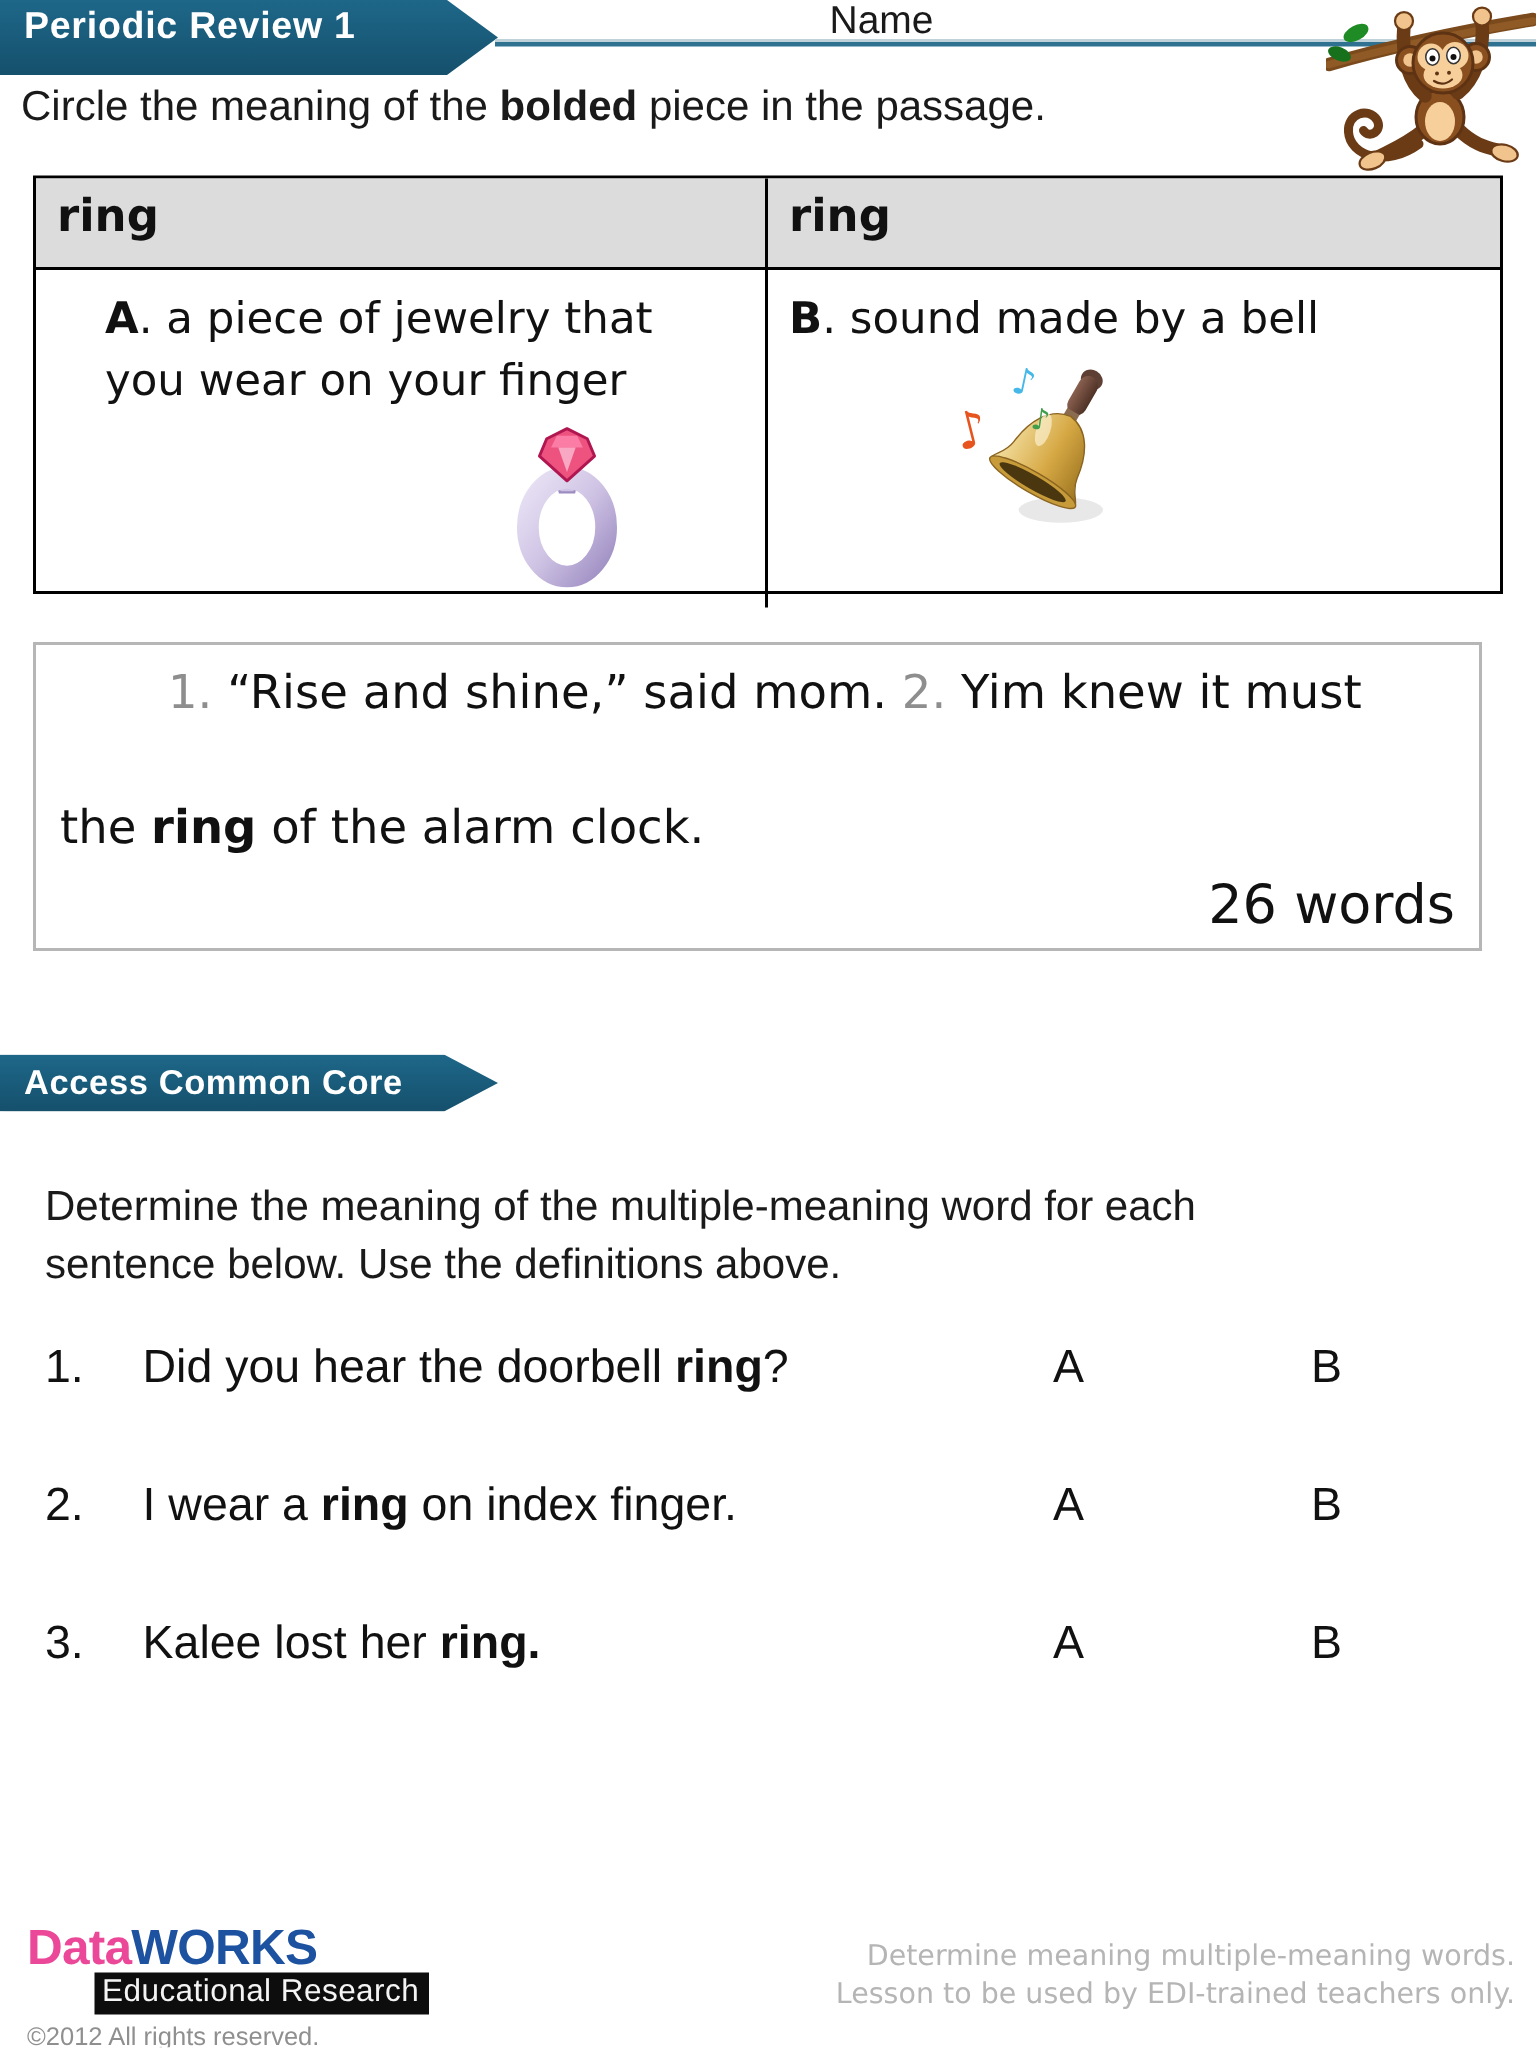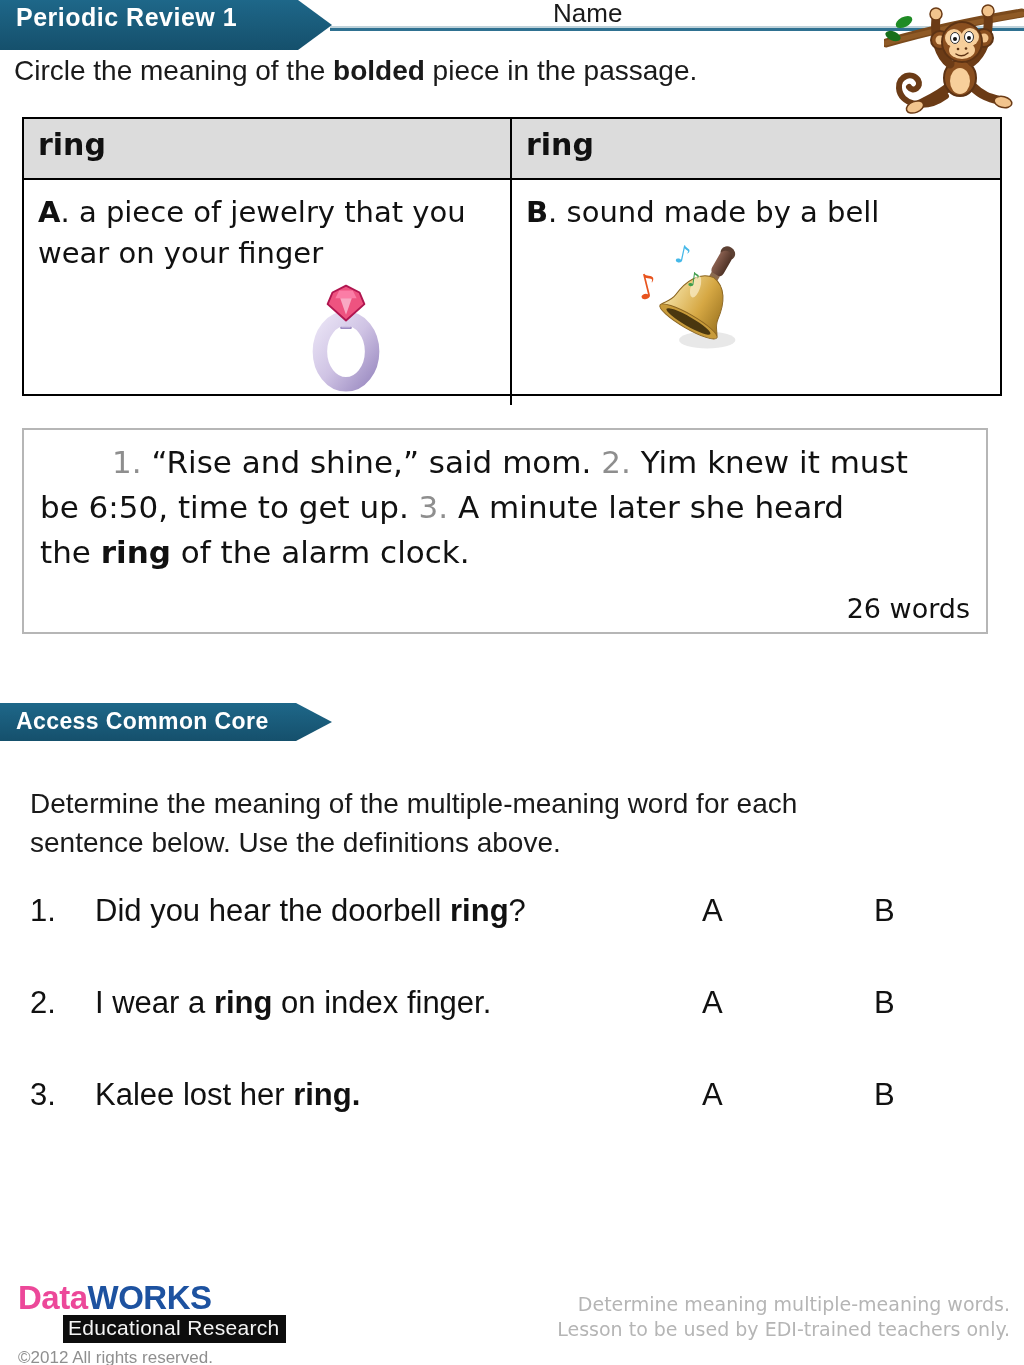--- a/index.html
+++ b/index.html
@@ -23,36 +23,36 @@
 
   
   #def-table{position:absolute;left:22px;top:117px;width:980px;height:279px;
              border:2px solid #000;box-sizing:border-box;
              display:grid;grid-template-columns:1fr 1fr;grid-template-rows:61px 1fr;
              font-family:"DejaVu Sans",sans-serif;}
   .th{background:#dcdcdc;border-bottom:2px solid #000;font-weight:bold;font-size:30px;
       padding:8px 0 0 14px;box-sizing:border-box;}
   .th-a{border-right:2px solid #000;}
   .td{padding:12px 14px 0 14px;font-size:29px;line-height:41px;box-sizing:border-box;}
-  .td-a{border-right:2px solid #000;}
+  .td-a{border-right:2px solid #000;margin-left:32px;}
   .cell-letter{font-weight:bold;}
   #ring-icon-wrap{margin:4px 0 0 258px;width:100px;}
   #bell-icon-wrap{margin:0 0 0 104px;width:130px;}
 
   
   #passage-box{position:absolute;left:22px;top:428px;width:966px;height:206px;
                border:2px solid #b6b6b6;box-sizing:border-box;
                font-family:"DejaVu Sans",sans-serif;}
   .pl{position:absolute;white-space:nowrap;font-size:31px;color:#111;}
   #pl1{left:88px;top:14px;}
   #pl2{left:16px;top:59px;}
   #pl3{left:16px;top:104px;}
   .seq-num{color:#8e8e8e;}
   .p-bold{font-weight:bold;}
-  #word-count{position:absolute;right:16px;bottom:8px;font-size:27px;}
+  #word-count{position:absolute;right:16px;bottom:8px;font-size:36px;}
 
   
   #ribbon2{left:0;top:703px;width:332px;height:38px;font-size:23px;line-height:37px;
            padding-left:16px;letter-spacing:.4px;
            clip-path:polygon(0 0,296px 0,332px 50%,296px 100%,0 100%);}
   #acc-paragraph{position:absolute;left:30px;top:784px;width:860px;
                  font-size:28px;line-height:39px;color:#1a1a1a;}
 
   
   .item{position:absolute;left:0;width:100%;height:40px;font-size:31px;color:#111;}
@@ -186,23 +186,20 @@
           </g>
         </svg>
       </div>
     </div>
   </div>
 
   <div id="passage-box">
     <div class="pl" id="pl1">
       <span class="seq-num">1.</span><span> “Rise and shine,” said mom. </span><span class="seq-num">2.</span><span> Yim knew it must</span>
     </div>
-    <div class="pl" id="pl2">
-      <span>be 6:50, time to get up. </span><span class="seq-num">3.</span><span> A minute later she heard</span>
-    </div>
     <div class="pl" id="pl3">
       <span>the </span><span class="p-bold">ring</span><span> of the alarm clock.</span>
     </div>
     <div id="word-count">26 words</div>
   </div>
 
   <div class="ribbon" id="ribbon2">
     <span>Access Common Core</span>
   </div>
 

